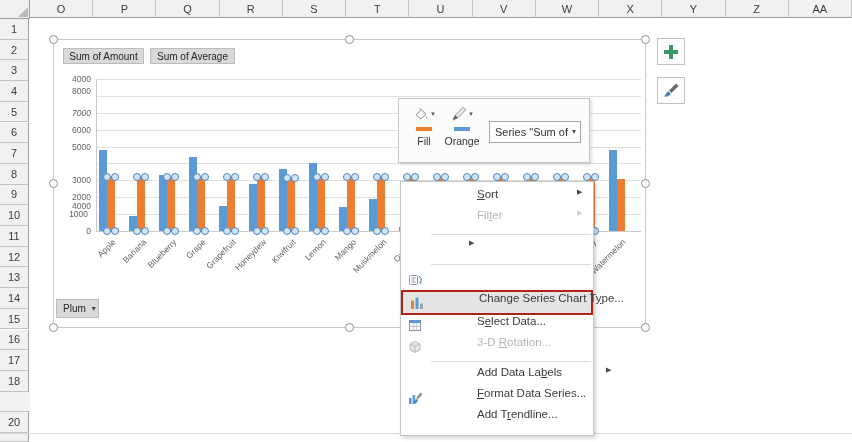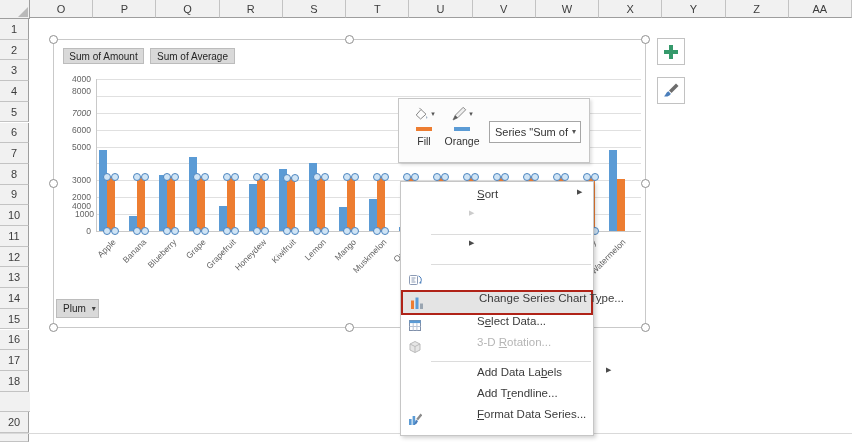--- a/index.html
+++ b/index.html
@@ -128,21 +128,21 @@
   <div id="sheet"></div>
   <div id="bottomline"></div>
 
   <div id="chart">
     <div class="fieldbtn" id="fb0">Sum of Amount</div>
     <div class="fieldbtn" id="fb1">Sum of Average</div>
     <div id="plotlayer">
         <div class="gridline zero" style="left: 42px; width: 545px; top: 191px;"></div>
         <div class="ylab" style="left: 7px; top: 186px;">0</div>
         <div class="gridline" style="left: 42px; width: 545px; top: 174px;"></div>
-        <div class="ylab" style="left: 10px; top: 169px;">1000</div>
+        <div class="ylab" style="left: 4px; top: 169px;">1000</div>
         <div class="gridline" style="left: 42px; width: 545px; top: 157px;"></div>
         <div class="ylab" style="left: 7px; top: 152px;">2000</div>
         <div class="gridline" style="left: 42px; width: 545px; top: 140px;"></div>
         <div class="ylab" style="left: 7px; top: 135px;">3000</div>
         <div class="gridline" style="left: 42px; width: 545px; top: 123px;"></div>
         <div class="ylab" style="left: 7px; top: 124px; margin-top: 37px;">4000</div>
         <div class="gridline" style="left: 42px; width: 545px; top: 107px;"></div>
         <div class="ylab" style="left: 7px; top: 102px;">5000</div>
         <div class="gridline" style="left: 42px; width: 545px; top: 90px;"></div>
         <div class="ylab" style="left: 7px; top: 85px;">6000</div>
@@ -331,20 +331,21 @@
   </div>
 
   <div id="ctxmenu">
       <div class="menu-item">
         <div class="mi-icon"></div>
         <div class="mi-label"><u>S</u>ort</div>
         <div class="mi-arrow">▶</div>
       </div>
       <div class="menu-item disabled">
         <div class="mi-icon"></div>
+        <div class="mi-label">Fil<u>t</u>er</div>
         <div class="mi-arrow">▶</div>
       </div>
       <div class="menu-sep"></div>
       <div class="menu-item">
         <div class="mi-icon"></div>
         <div class="mi-arrow">▶</div>
       </div>
       <div class="menu-sep"></div>
       <div class="menu-item">
         <div class="mi-icon">
@@ -389,30 +390,30 @@
         <div class="mi-label">3-D <u>R</u>otation...</div>
         <div class="mi-arrow"></div>
       </div>
       <div class="menu-sep"></div>
       <div class="menu-item">
         <div class="mi-icon"></div>
         <div class="mi-label">Add Data La<u>b</u>els</div>
         <div class="mi-arrow">▶</div>
       </div>
       <div class="menu-item">
-        <div class="mi-icon"></div>
-        <div class="mi-label">Add T<u>r</u>endline...</div>
-        <div class="mi-arrow"></div>
-      </div>
-      <div class="menu-item">
         <div class="mi-icon">
           <svg width="14" height="14" viewBox="0 0 14 14">
             <rect x="1" y="7" width="2.6" height="6" fill="#5b9bd5"></rect>
             <rect x="4.6" y="4" width="2.6" height="9" fill="#5b9bd5"></rect>
             <path d="M12.6 1.6l1.6 1.6-4 5-2-1.2z" fill="#8b8b8b"></path>
             <path d="M8 7.8l2.1 1.3-1.6 2.6-2.8 1.2z" fill="#4a7ebb"></path>
           </svg>
         </div>
         <div class="mi-label"><u>F</u>ormat Data Series...</div>
         <div class="mi-arrow"></div>
       </div>
+      <div class="menu-item">
+        <div class="mi-icon"></div>
+        <div class="mi-label">Add T<u>r</u>endline...</div>
+        <div class="mi-arrow"></div>
+      </div>
     </div>
 </div>
 
 </body></html>

